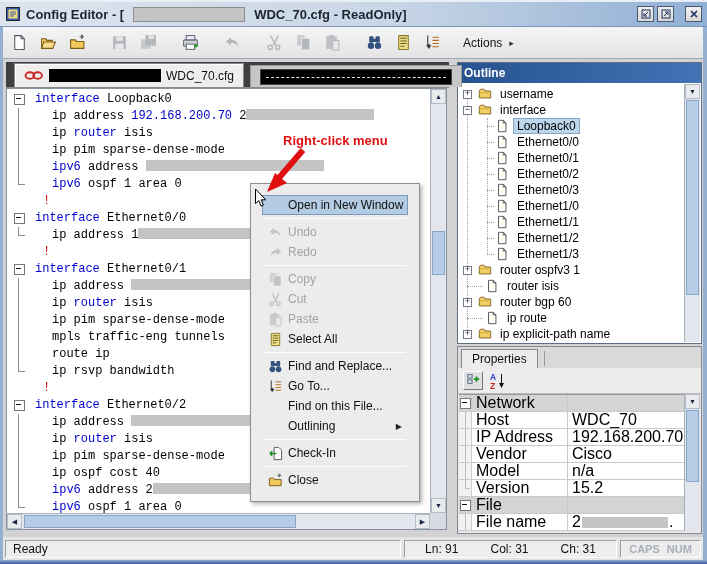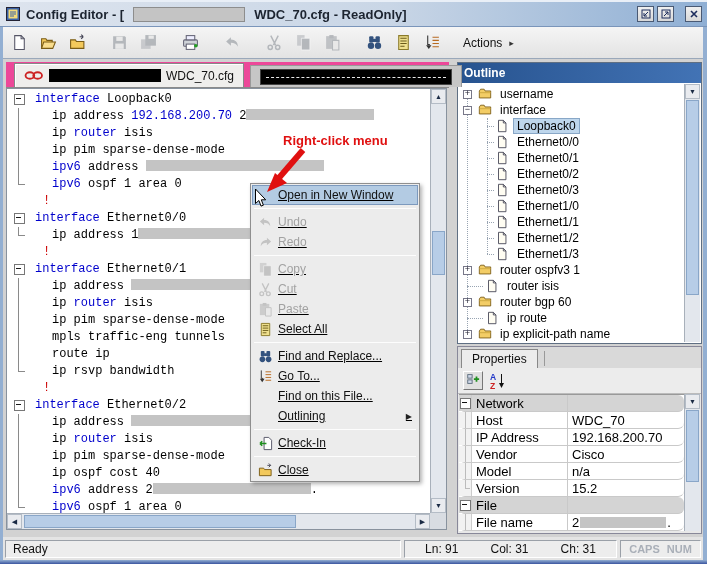--- a/index.html
+++ b/index.html
@@ -31,21 +31,21 @@
     border-bottom:1px solid #9aa8ba;display:flex;align-items:center;padding-left:8px;z-index:4;}
   .tb-items{display:flex;align-items:center;gap:7px;}
   .tbtn{width:22px;height:22px;display:flex;align-items:center;justify-content:center;color:#5a5f66;}
   .tbtn svg{width:17px;height:17px;}
   .tbtn.dis{color:#a7abb0;opacity:.8;}
   .tbtn.gap{margin-right:13px;}
   .actions{margin-left:20px;font-size:12px;color:#111;display:flex;gap:7px;align-items:center;cursor:default;}
   .actions-arrow{font-size:9px;color:#333;}
 
   
-  .tabbar{position:absolute;left:6px;top:62px;width:443px;height:26px;background:#ec4899;
+  .tabbar{position:absolute;left:6px;top:62px;width:443px;height:26px;background:#404040;
     border-bottom:1px solid #8a8a8a;display:flex;align-items:flex-end;padding-left:8px;z-index:1;}
   .tab{display:flex;align-items:center;gap:5px;padding:0 9px;height:24px;}
   .tab.active{background:#efeeec;border:1px solid #888;border-bottom:none;box-shadow:inset 1px 1px 0 #fff;}
   .tab.inactive{background:#c6c6c6;border:1px solid #999;border-bottom:none;height:22px;margin-left:6px;}
   .tabicon svg{width:20px;height:11px;display:block;}
   .tab1-redact{background:#000;border:none;width:112px;height:13px;}
   .tablabel{font-size:12px;color:#111;white-space:nowrap;}
   .tab2black{background:#000;height:16px;display:inline-block;position:relative;border:1px solid #444;}
   .tab2black i{position:absolute;left:5px;right:5px;top:50%;border-top:1px dashed #e8e8e8;}
 
@@ -100,21 +100,21 @@
   .ptab{position:absolute;left:3px;top:2px;height:19px;background:#ececec;border:1px solid #888;border-bottom:none;
     padding:2px 10px 0;font-size:12px;color:#111;}
   .ptab-div{position:absolute;left:86px;top:4px;height:15px;border-left:1px solid #999;}
   .ptoolbar{position:absolute;left:0;right:0;top:21px;height:26px;background:#ececec;display:flex;
     align-items:center;gap:6px;padding-left:5px;border-bottom:1px solid #bbb;}
   .pbtn{width:20px;height:19px;border:1px solid;border-color:#fff #777 #777 #fff;background:#e0e0e0;
     display:flex;align-items:center;justify-content:center;}
   .pbtn svg{width:14px;height:14px;}
   .paz{width:18px;height:18px;} .paz svg{width:18px;height:18px;}
   .pgrid{position:absolute;left:1px;top:47px;right:17px;bottom:2px;background:#fff;border-top:1px solid #999;overflow:hidden;}
-  .prow{height:17px;display:flex;align-items:stretch;border-bottom:1px solid #c9c9c9;font-size:13px;background:#fff;border-radius:6px;}
+  .prow{height:17px;display:flex;align-items:stretch;border-bottom:1px solid #c9c9c9;font-size:16px;background:#fff;}
   .prow.cat{background:#d4d4d4;}
   .pgut{width:13px;flex:none;position:relative;border-right:1px solid #ccc;background:#f2f2f2;}
   .prow.cat .pgut{background:#d4d4d4;}
   .pg-minus::before{content:"";position:absolute;left:1px;top:3px;width:9px;height:9px;background:#fff;border:1px solid #777;}
   .pg-minus::after{content:"";position:absolute;left:3px;top:7px;width:5px;height:1px;background:#111;}
   .pg-line::before{content:"";position:absolute;left:6px;top:0;bottom:0;width:1px;background:#bbb;}
   .pg-end::before{content:"";position:absolute;left:6px;top:0;height:9px;width:1px;background:#bbb;}
   .pg-end::after{content:"";position:absolute;left:6px;top:8px;width:5px;height:1px;background:#bbb;}
   .plbl{width:96px;flex:none;border-right:1px solid #c9c9c9;display:flex;align-items:center;padding-left:4px;color:#000;}
   .pval{flex:1;display:flex;align-items:center;padding-left:4px;color:#000;gap:1px;}
@@ -123,21 +123,21 @@
   
   .statusbar{position:absolute;left:3px;top:537px;width:700px;height:23px;background:#e4e4e4;
     display:flex;align-items:center;gap:3px;padding:2px 2px;z-index:4;}
   .sp{border:1px solid;border-color:#9aa0a8 #fff #fff #9aa0a8;background:#ededed;height:18px;
     display:flex;align-items:center;padding:0 7px;font-size:12px;color:#111;}
   .sp1{flex:1;} .sp2{width:213px;justify-content:space-around;padding:0 4px;}
   .sp3{width:81px;justify-content:center;gap:7px;color:#a9afb8;font-weight:bold;font-size:11px;}
 
   
   .ctxmenu{position:absolute;left:250px;top:183px;width:170px;background:#ececec;border:1px solid #8f8f8f;
-    box-shadow:2px 2px 4px rgba(0,0,0,.3);padding:1px;z-index:50;text-decoration:underline;}
+    box-shadow:2px 2px 4px rgba(0,0,0,.3);padding:11px;z-index:50;}
   .mi{height:20px;display:flex;align-items:center;font-size:12px;color:#111;padding-right:6px;cursor:default;}
   .mi .ic{width:26px;flex:none;display:flex;justify-content:center;align-items:center;}
   .mi .ic svg{width:15px;height:15px;}
   .mi.dis{color:#a2a2a2;} .mi.dis .ic{opacity:.55;filter:grayscale(1);}
   .mi.hl{background:var(--c-menu_highlight,#b3cbe3);box-shadow:inset 0 0 0 1px #7c99bd;}
   .ml{white-space:nowrap;}
   .sub{margin-left:auto;font-size:8px;color:#222;}
   .msep{height:1px;background:#b8b8b8;border-bottom:1px solid #fdfdfd;margin:3px 2px;}
 
   

